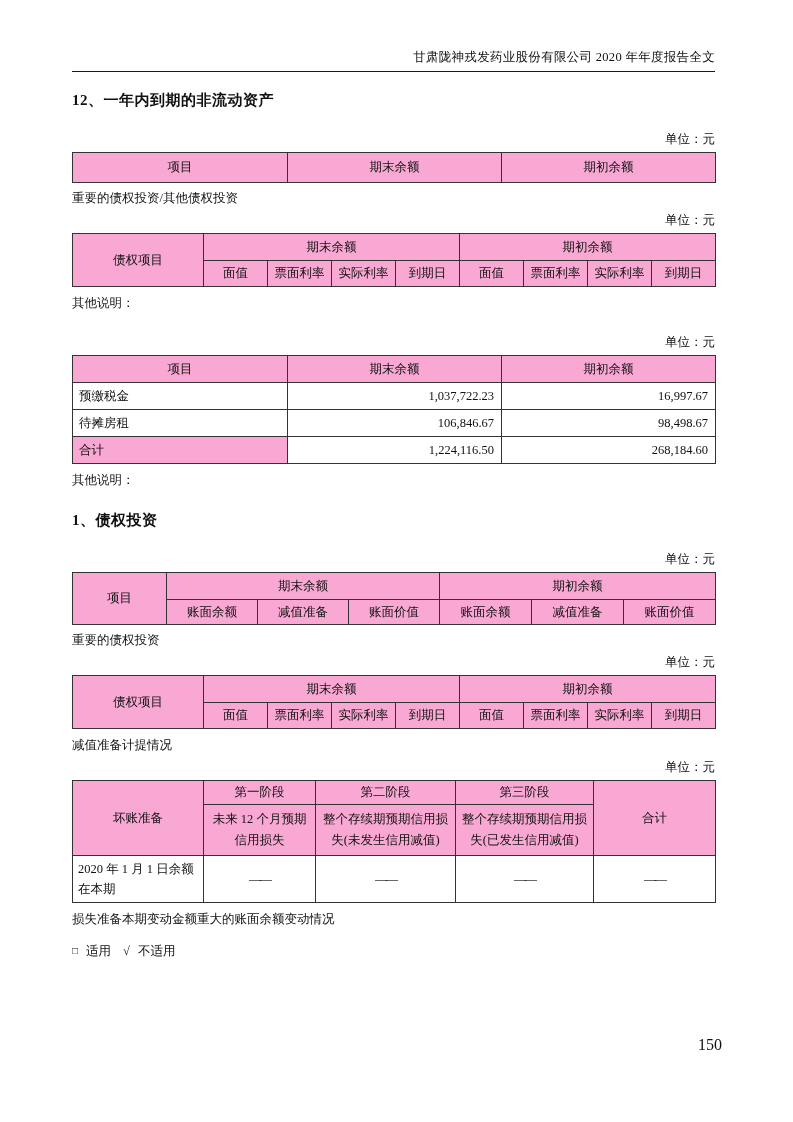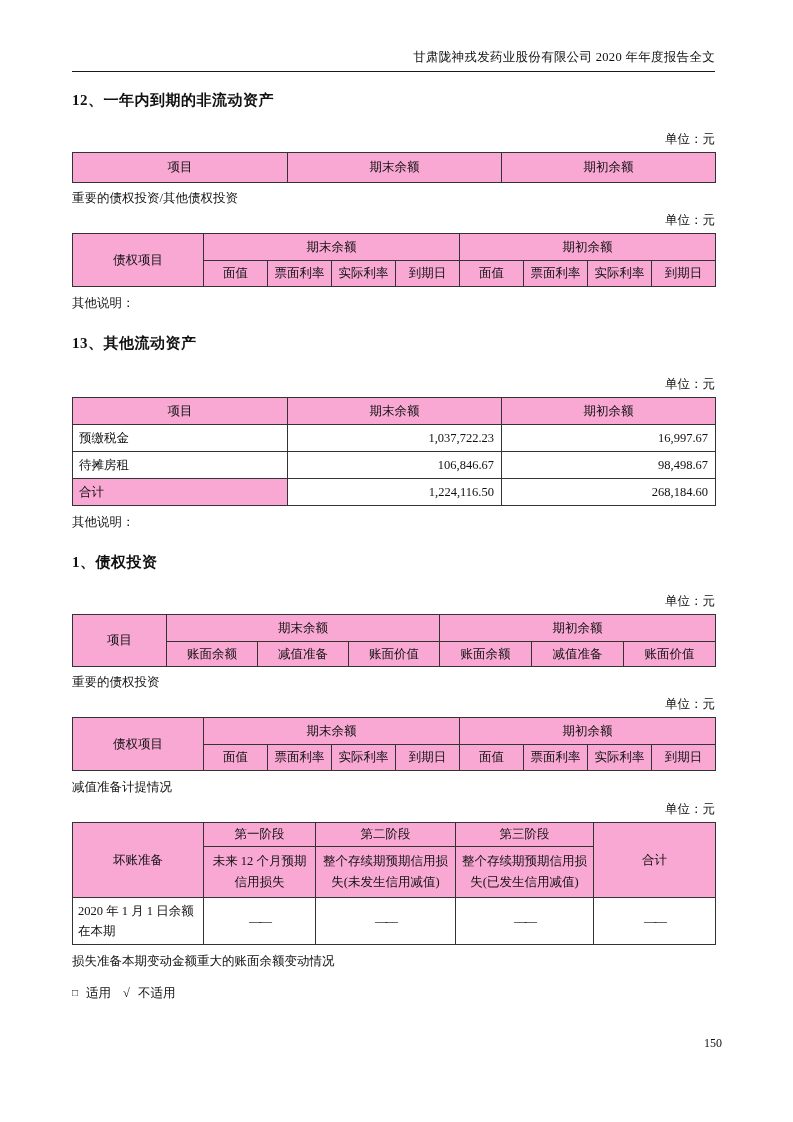--- a/index.html
+++ b/index.html
@@ -49,21 +49,21 @@
   .t-prov tr.r2 td { height:50px; line-height:21px; }
   .t-prov tr.r3 td { height:46px; line-height:20px; }
   .t-prov td.rowlabel { text-align:left; padding-left:5px; padding-right:2px; }
   .t-prov td.dash { letter-spacing:-2px; }
 
   .apply { margin-top:16px; font-size:12.5px; line-height:15px; }
   .apply .box { font-size:10px; vertical-align:1px; }
   .apply .sp { display:inline-block; width:8px; }
   .apply .spl { display:inline-block; width:12px; }
 
-  .page-num { position:absolute; top:1036px; right:71px; font-size:12px; }
+  .page-num { position:absolute; top:1036px; right:71px; font-size:16px; }
 </style>
 </head>
 <body>
 
 <div class="page">
   <div class="content">
 
     <div class="doc-header">
       <div class="doc-header-title">甘肃陇神戎发药业股份有限公司 2020 年年度报告全文</div>
       <div class="doc-header-rule"></div>
@@ -116,21 +116,20 @@
         <td class="gray">面值</td>
         <td class="gray">票面利率</td>
         <td class="gray">实际利率</td>
         <td class="gray">到期日</td>
       </tr>
     </tbody>
       </table>
 
     <p class="note gap">其他说明：</p>
 
-    <h2 class="sec-title mt-lg">13、其他流动资产</h2>
     <div class="unit mid">单位：元</div>
 
     <table class="tbl t-data">
       <colgroup>
           <col style="width:215px">
           <col style="width:214px">
           <col style="width:214px">
         </colgroup>
       <tbody>
           <tr>

